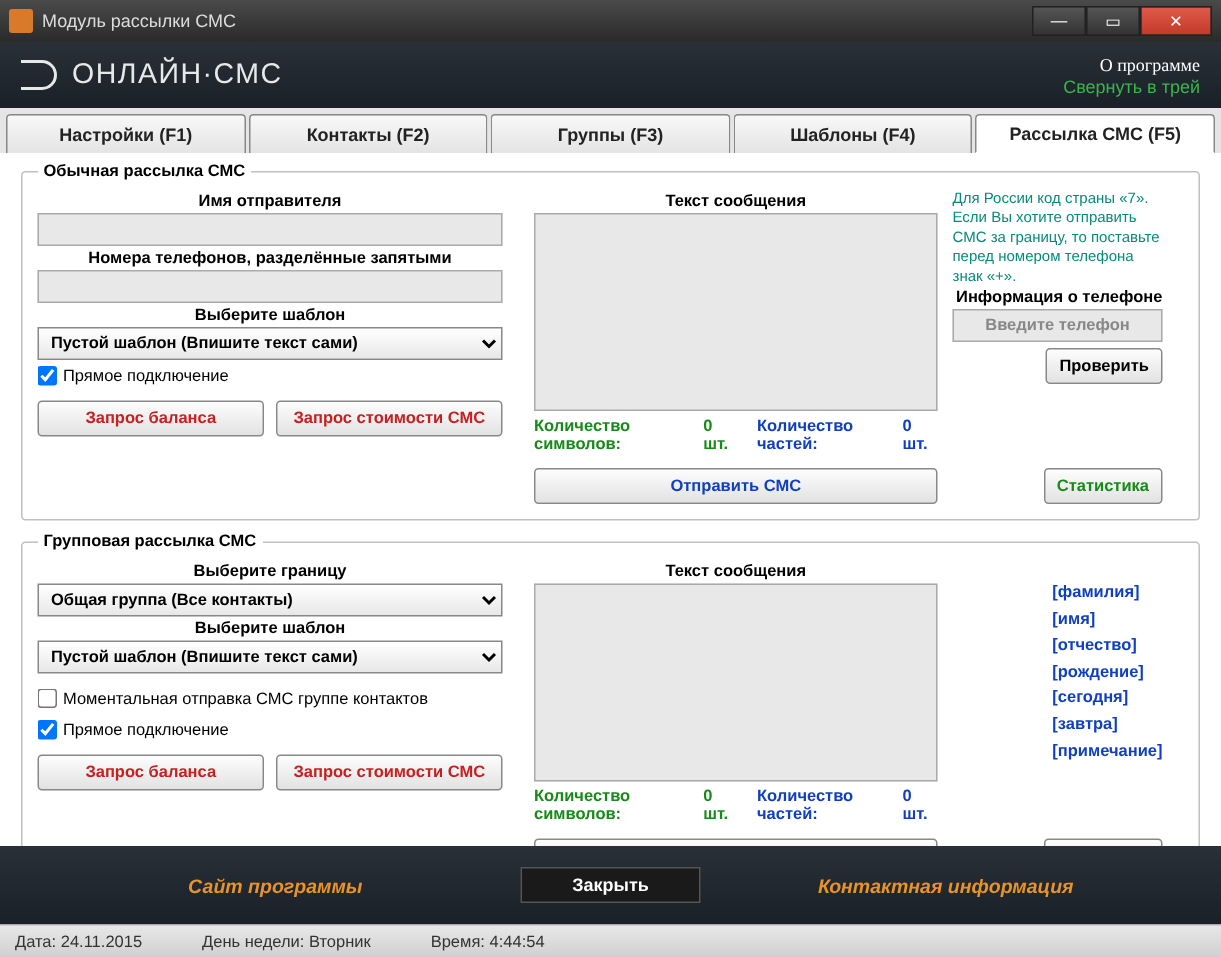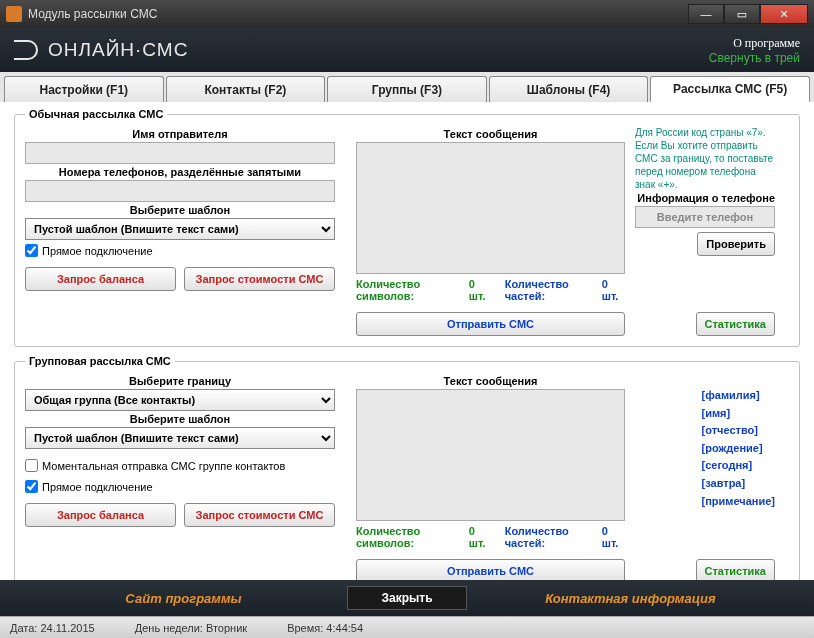--- a/index.html
+++ b/index.html
@@ -55,21 +55,21 @@
 
 .stat-line { display: flex; font-size: 11px; font-weight: bold; margin: 4px 0; }
 .stat-line .g { color: #188a18; }
 .stat-line .b { color: #1040c0; }
 
 .btn-row { display: flex; gap: 8px; margin-top: 6px; }
 .btn-row .btn { flex: 1; }
 
 .placeholders { font-size: 11px; color: #1040c0; font-weight: bold; line-height: 1.6; }
 
-.footer { height: 36px; background: linear-gradient(#2a3038,#1a2028); display: flex; align-items: center; padding: 0 60px; gap: 40px; }
+.footer { height: 52px; background: linear-gradient(#2a3038,#1a2028); display: flex; align-items: center; padding: 0 60px; gap: 40px; }
 .footer .flink { color: #e8922a; font-size: 13px; font-weight: bold; font-style: italic; cursor: pointer; flex: 1; text-align: center; }
 .footer .close-btn { width: 120px; height: 24px; background: #1a1a1a; border: 1px solid #555; color: #fff; font-size: 12px; font-weight: bold; cursor: pointer; }
 
 .statusbar { height: 22px; background: linear-gradient(#e8e8e8,#d0d0d0); border-top: 1px solid #aaa; display: flex; align-items: center; font-size: 11px; padding: 0 10px; gap: 40px; }
 .statusbar span { color: #333; }
 </style>
 </head>
 <body>
 
 <div class="window">

